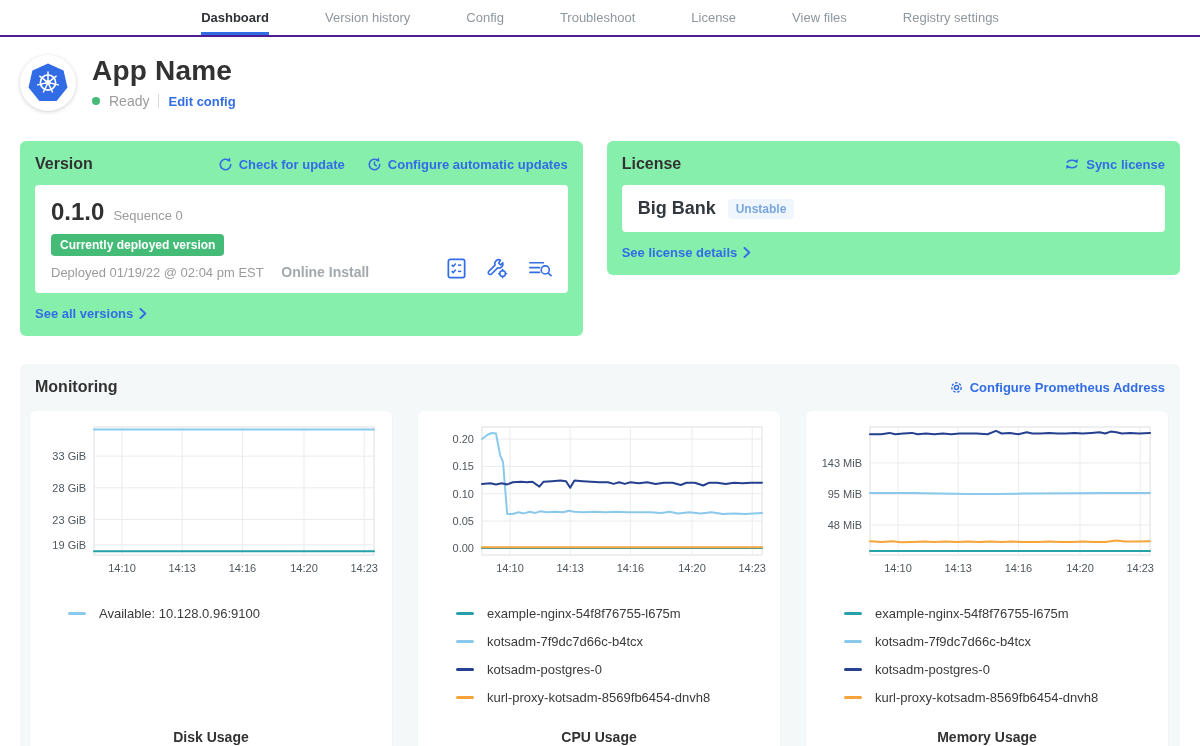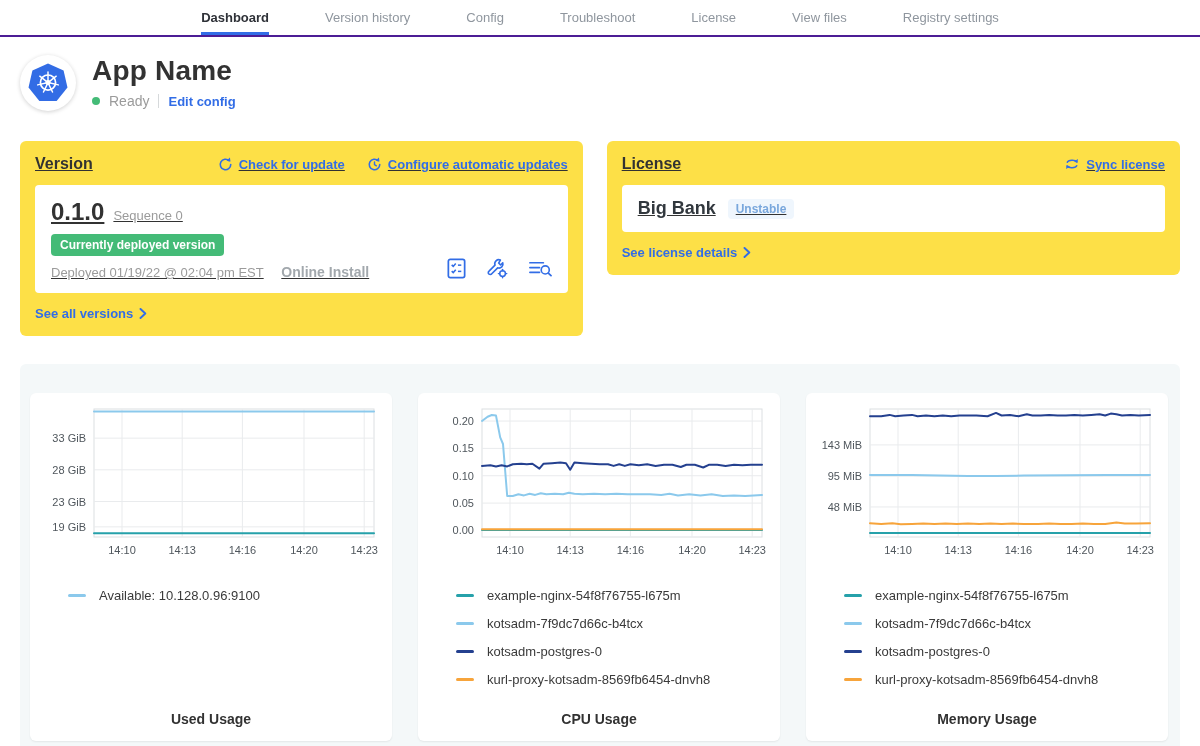--- a/index.html
+++ b/index.html
@@ -22,21 +22,21 @@
   .app-title { font-size:28px; font-weight:700; letter-spacing:.2px; }
   .status-row { display:flex; align-items:center; gap:9px; margin-top:6px; }
   .status-dot { width:8px; height:8px; border-radius:50%; background:#44bb77; }
   .status-text { font-size:14px; color:#9b9b9b; }
   .divider-v { width:1px; height:14px; background:#d6d9db; }
   .link { color:#326de6; font-weight:700; font-size:13px; cursor:pointer;
     display:inline-flex; align-items:center; gap:6px; white-space:nowrap; }
 
   
   .cards-row { display:flex; gap:24px; margin-top:30px; align-items:flex-start; }
-  .panel { background:#fde047; border-radius:6px; padding:14px 15px;text-decoration:underline; }
+  .panel { background:#86efac; border-radius:6px; padding:14px 15px; }
   .version-panel { flex:1; }
   .license-panel { flex:1.02; }
   .panel-header { display:flex; justify-content:space-between; align-items:center; }
   .panel-title { font-size:16px; font-weight:700; }
   .header-links { display:flex; gap:22px; }
   .inner-card { background:#fff; border-radius:4px; margin-top:12px; padding:13px 16px; }
 
   .version-inner { display:flex; align-items:flex-end; }
   .version-left { width:46%; }
   .version-number-row { display:flex; align-items:baseline; gap:9px; }
@@ -217,20 +217,30 @@
       <a class="link see-link">
         <span>See license details</span>
         <svg width="8" height="11" viewBox="0 0 8 11">
           <polyline points="1.5,1 6.3,5.5 1.5,10" fill="none" stroke="#326de6" stroke-width="1.9" stroke-linecap="round" stroke-linejoin="round"></polyline>
         </svg>
       </a>
     </section>
   </div>
 
   <section class="monitoring">
+    <div class="monitoring-header">
+      <h2 class="panel-title">Monitoring</h2>
+      <a class="link">
+        <svg width="15" height="15" viewBox="0 0 16 16">
+          <circle cx="8" cy="8" r="2.2" fill="none" stroke="#326de6" stroke-width="1.5"></circle>
+          <circle cx="8" cy="8" r="5" fill="none" stroke="#326de6" stroke-width="1.5" stroke-dasharray="2.6 1.7"></circle>
+        </svg>
+        <span>Configure Prometheus Address</span>
+      </a>
+    </div>
     <div class="charts-row" id="charts-row">
         <div class="chart-card"><svg width="342" height="158">
             <rect x="54" y="6" width="280" height="128" fill="none" stroke="#dcdfe2" stroke-width="1"></rect>
             <line x1="54" y1="35.14851485148516" x2="334" y2="35.14851485148516" stroke="#e9ebed" stroke-width="1"></line>
             <text x="46" y="39.14851485148516" text-anchor="end" font-size="11" fill="#4f565c">33 GiB</text>
             <line x1="54" y1="66.83168316831683" x2="334" y2="66.83168316831683" stroke="#e9ebed" stroke-width="1"></line>
             <text x="46" y="70.83168316831683" text-anchor="end" font-size="11" fill="#4f565c">28 GiB</text>
             <line x1="54" y1="98.51485148514851" x2="334" y2="98.51485148514851" stroke="#e9ebed" stroke-width="1"></line>
             <text x="46" y="102.51485148514851" text-anchor="end" font-size="11" fill="#4f565c">23 GiB</text>
             <line x1="54" y1="123.86138613861385" x2="334" y2="123.86138613861385" stroke="#e9ebed" stroke-width="1"></line>
@@ -245,21 +255,21 @@
             <text x="264" y="151" text-anchor="middle" font-size="11" fill="#4f565c">14:20</text>
             <line x1="324.2" y1="6" x2="324.2" y2="134" stroke="#e9ebed" stroke-width="1"></line>
             <text x="324.2" y="151" text-anchor="middle" font-size="11" fill="#4f565c">14:23</text>
             <polyline points="54.0,130.2 334.0,130.2" fill="none" stroke="#26a1aa" stroke-width="2" stroke-linejoin="round" stroke-linecap="round"></polyline>
             <polyline points="54.0,8.5 334.0,8.5" fill="none" stroke="#8bc9ec" stroke-width="2" stroke-linejoin="round" stroke-linecap="round"></polyline>
           </svg><div class="chart-legend">
             <div class="legend-item">
               <span class="legend-swatch" style="background: rgb(139, 201, 236);"></span>
               <span>Available: 10.128.0.96:9100</span>
             </div>
-          </div><div class="chart-title">Used Usage</div></div>
+          </div><div class="chart-title">Disk Usage</div></div>
         <div class="chart-card"><svg width="342" height="158">
             <rect x="54" y="6" width="280" height="128" fill="none" stroke="#dcdfe2" stroke-width="1"></rect>
             <line x1="54" y1="18.034188034188034" x2="334" y2="18.034188034188034" stroke="#e9ebed" stroke-width="1"></line>
             <text x="46" y="22.034188034188034" text-anchor="end" font-size="11" fill="#4f565c">0.20</text>
             <line x1="54" y1="45.38461538461539" x2="334" y2="45.38461538461539" stroke="#e9ebed" stroke-width="1"></line>
             <text x="46" y="49.38461538461539" text-anchor="end" font-size="11" fill="#4f565c">0.15</text>
             <line x1="54" y1="72.73504273504274" x2="334" y2="72.73504273504274" stroke="#e9ebed" stroke-width="1"></line>
             <text x="46" y="76.73504273504274" text-anchor="end" font-size="11" fill="#4f565c">0.10</text>
             <line x1="54" y1="100.08547008547009" x2="334" y2="100.08547008547009" stroke="#e9ebed" stroke-width="1"></line>
             <text x="46" y="104.08547008547009" text-anchor="end" font-size="11" fill="#4f565c">0.05</text>

